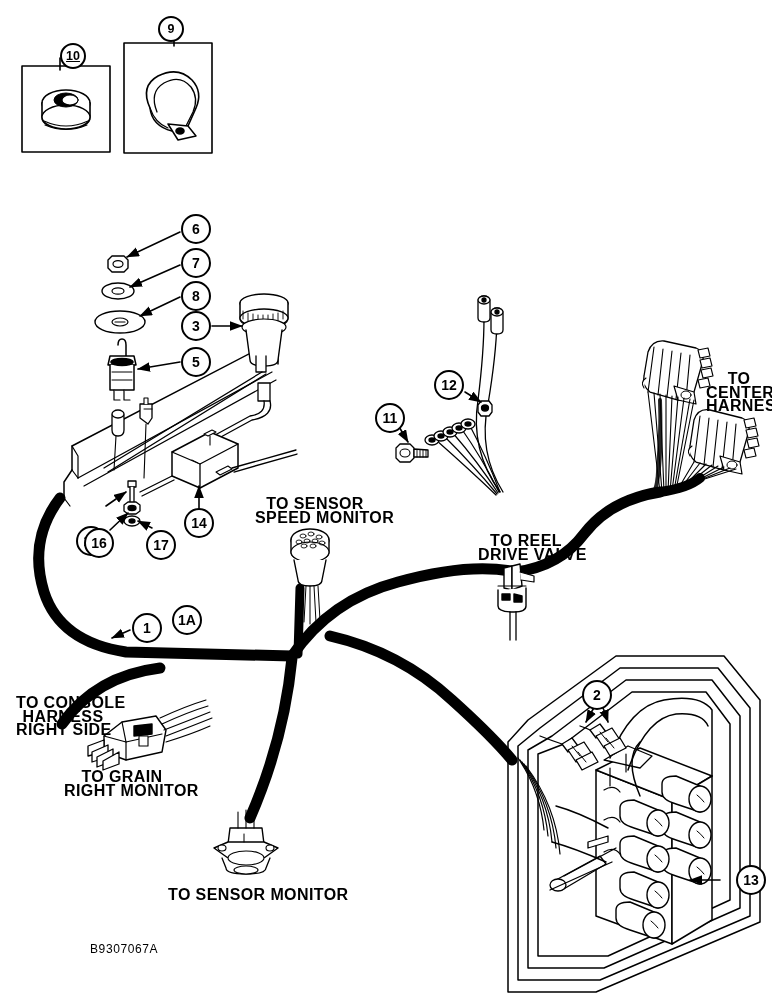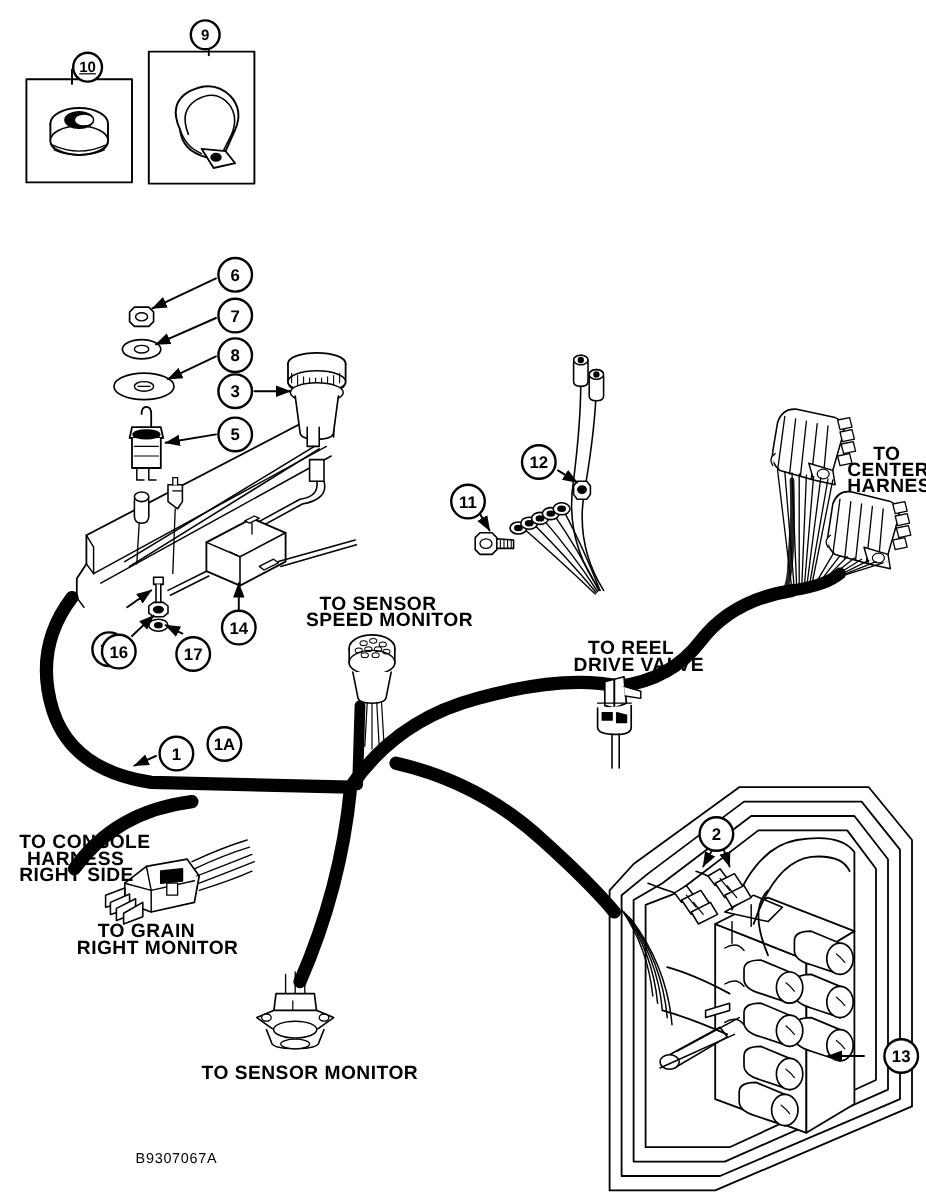--- a/index.html
+++ b/index.html
@@ -541,21 +541,21 @@
 
   <div class="lbl" style="left:16px;top:696px;width:94px;">TO CONSOLE
 HARNESS
 RIGHT SIDE</div>
 
   <div class="lbl" style="left:64px;top:770px;width:116px;">TO GRAIN
 RIGHT MONITOR</div>
 
   <div class="lbl" style="left:168px;top:888px;width:150px;">TO SENSOR MONITOR</div>
 
-  <div class="dwgno" style="left:113px;top:942px;margin-top:16px;">B9307067A</div>
+  <div class="dwgno" style="left:90px;top:942px;">B9307067A</div>
 
   <div class="callout sm" style="left:60px;top:43px;text-decoration:underline;">10</div>
   <div class="callout sm" style="left:158px;top:16px;">9</div>
 
   <div class="callout" style="left:181px;top:214px;">6</div>
   <div class="callout" style="left:181px;top:248px;">7</div>
   <div class="callout" style="left:181px;top:281px;">8</div>
   <div class="callout" style="left:181px;top:311px;">3</div>
   <div class="callout" style="left:181px;top:347px;">5</div>
 

